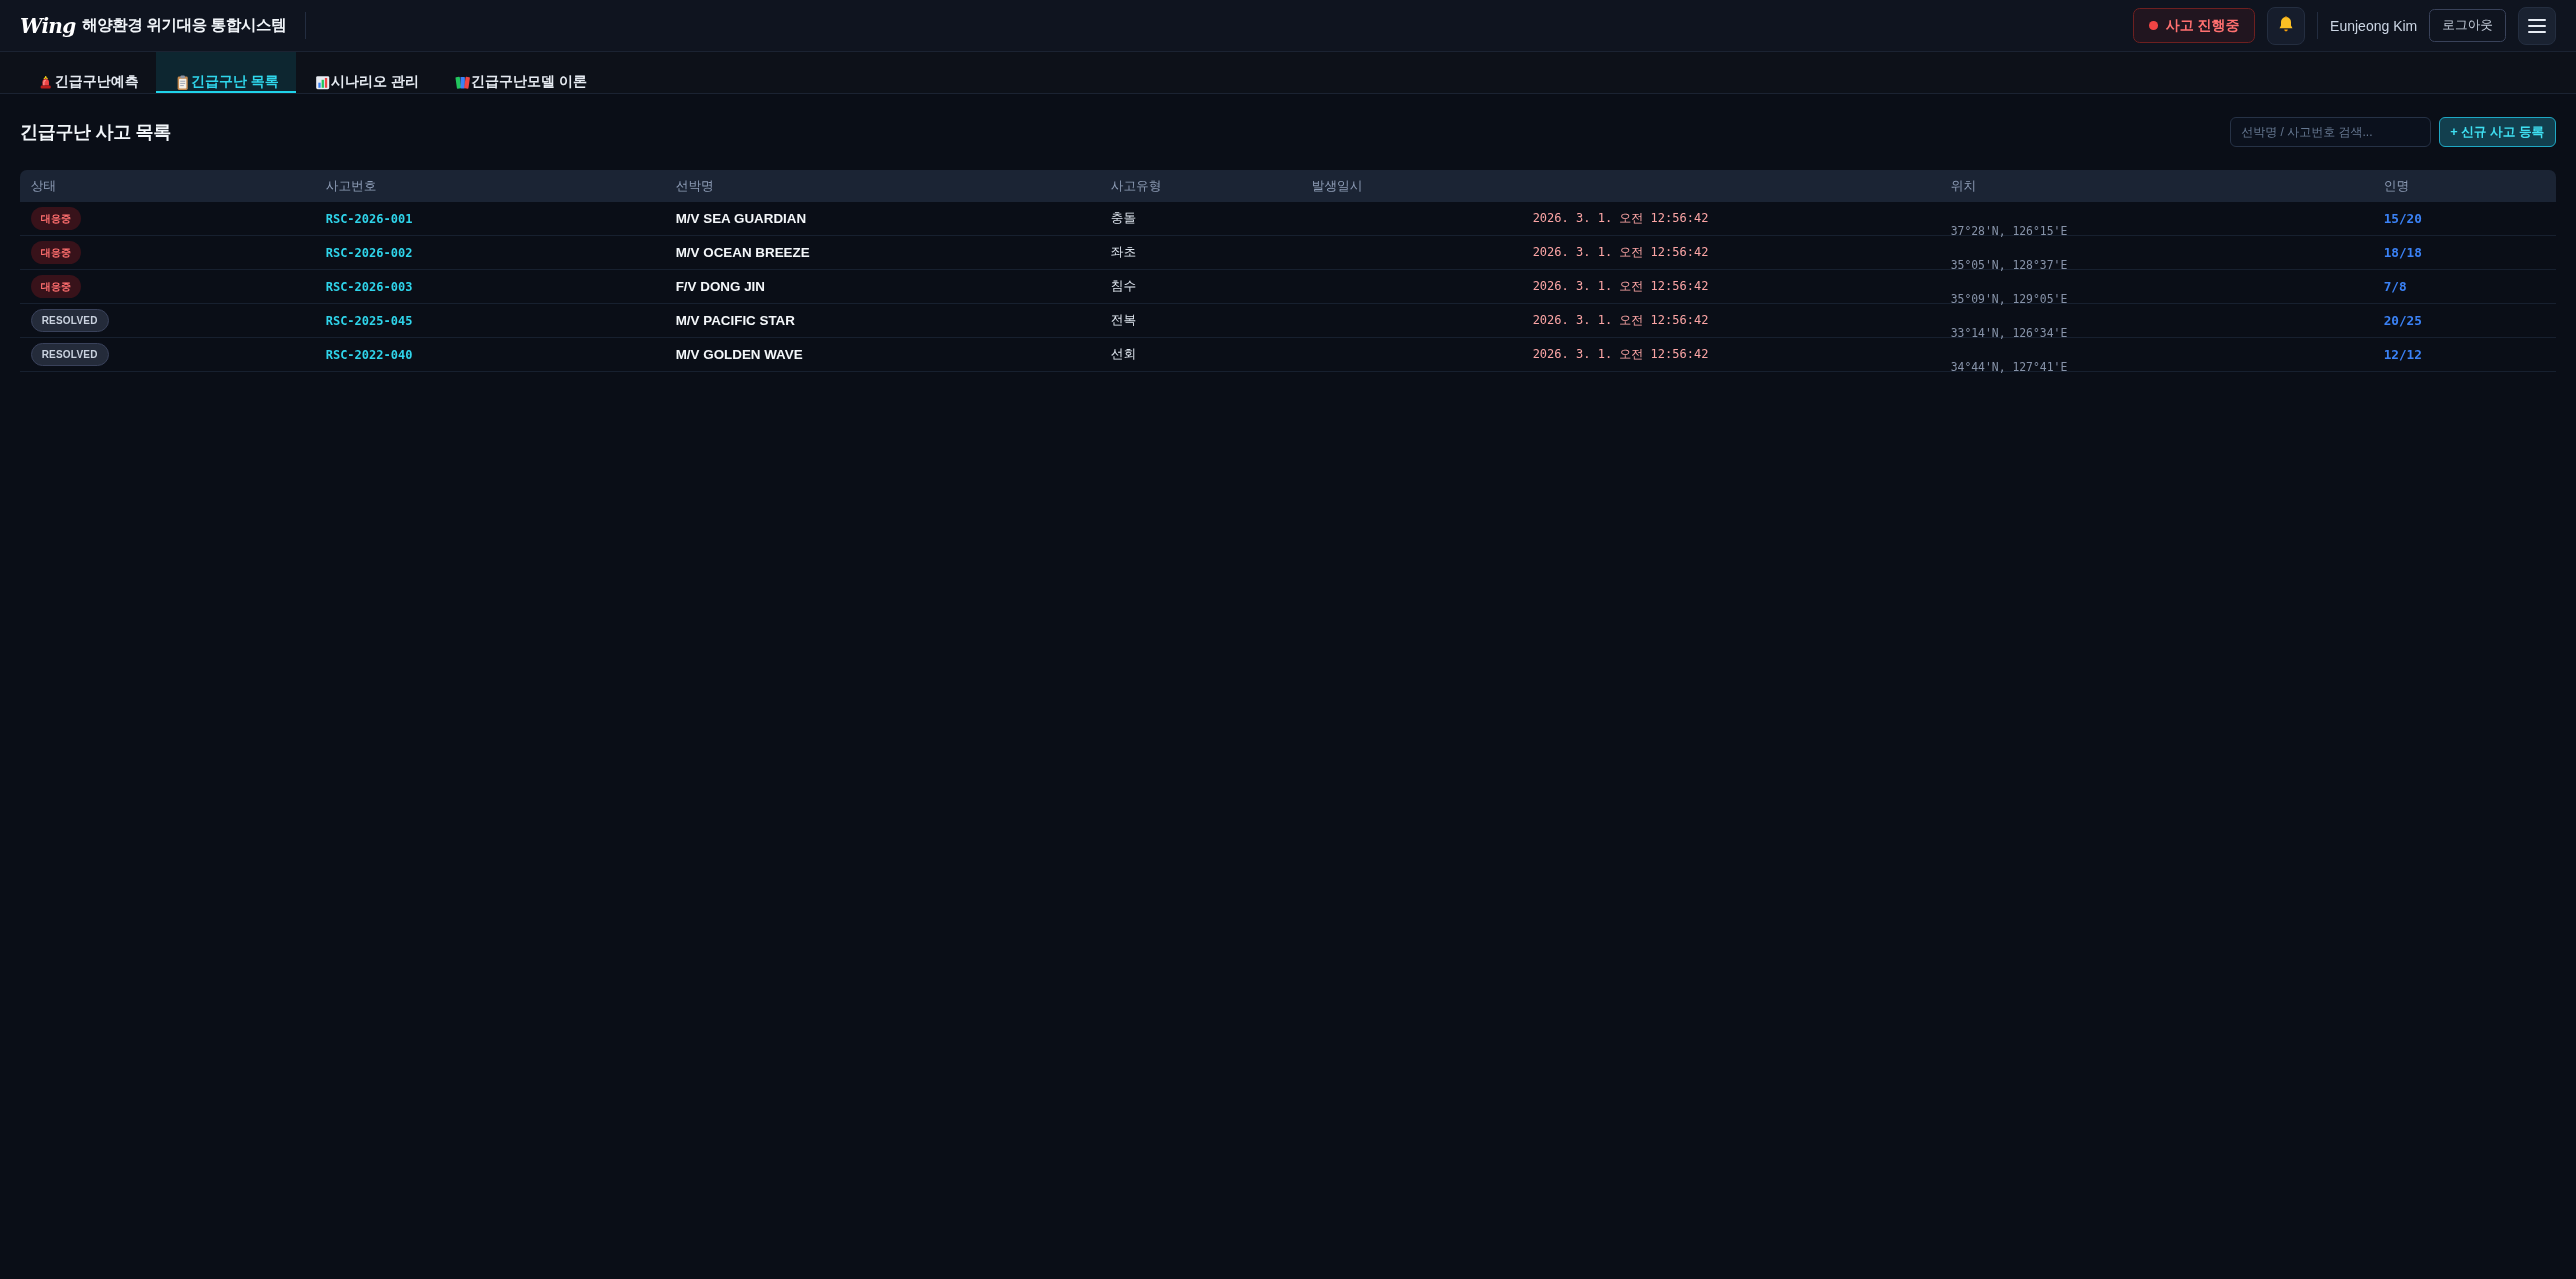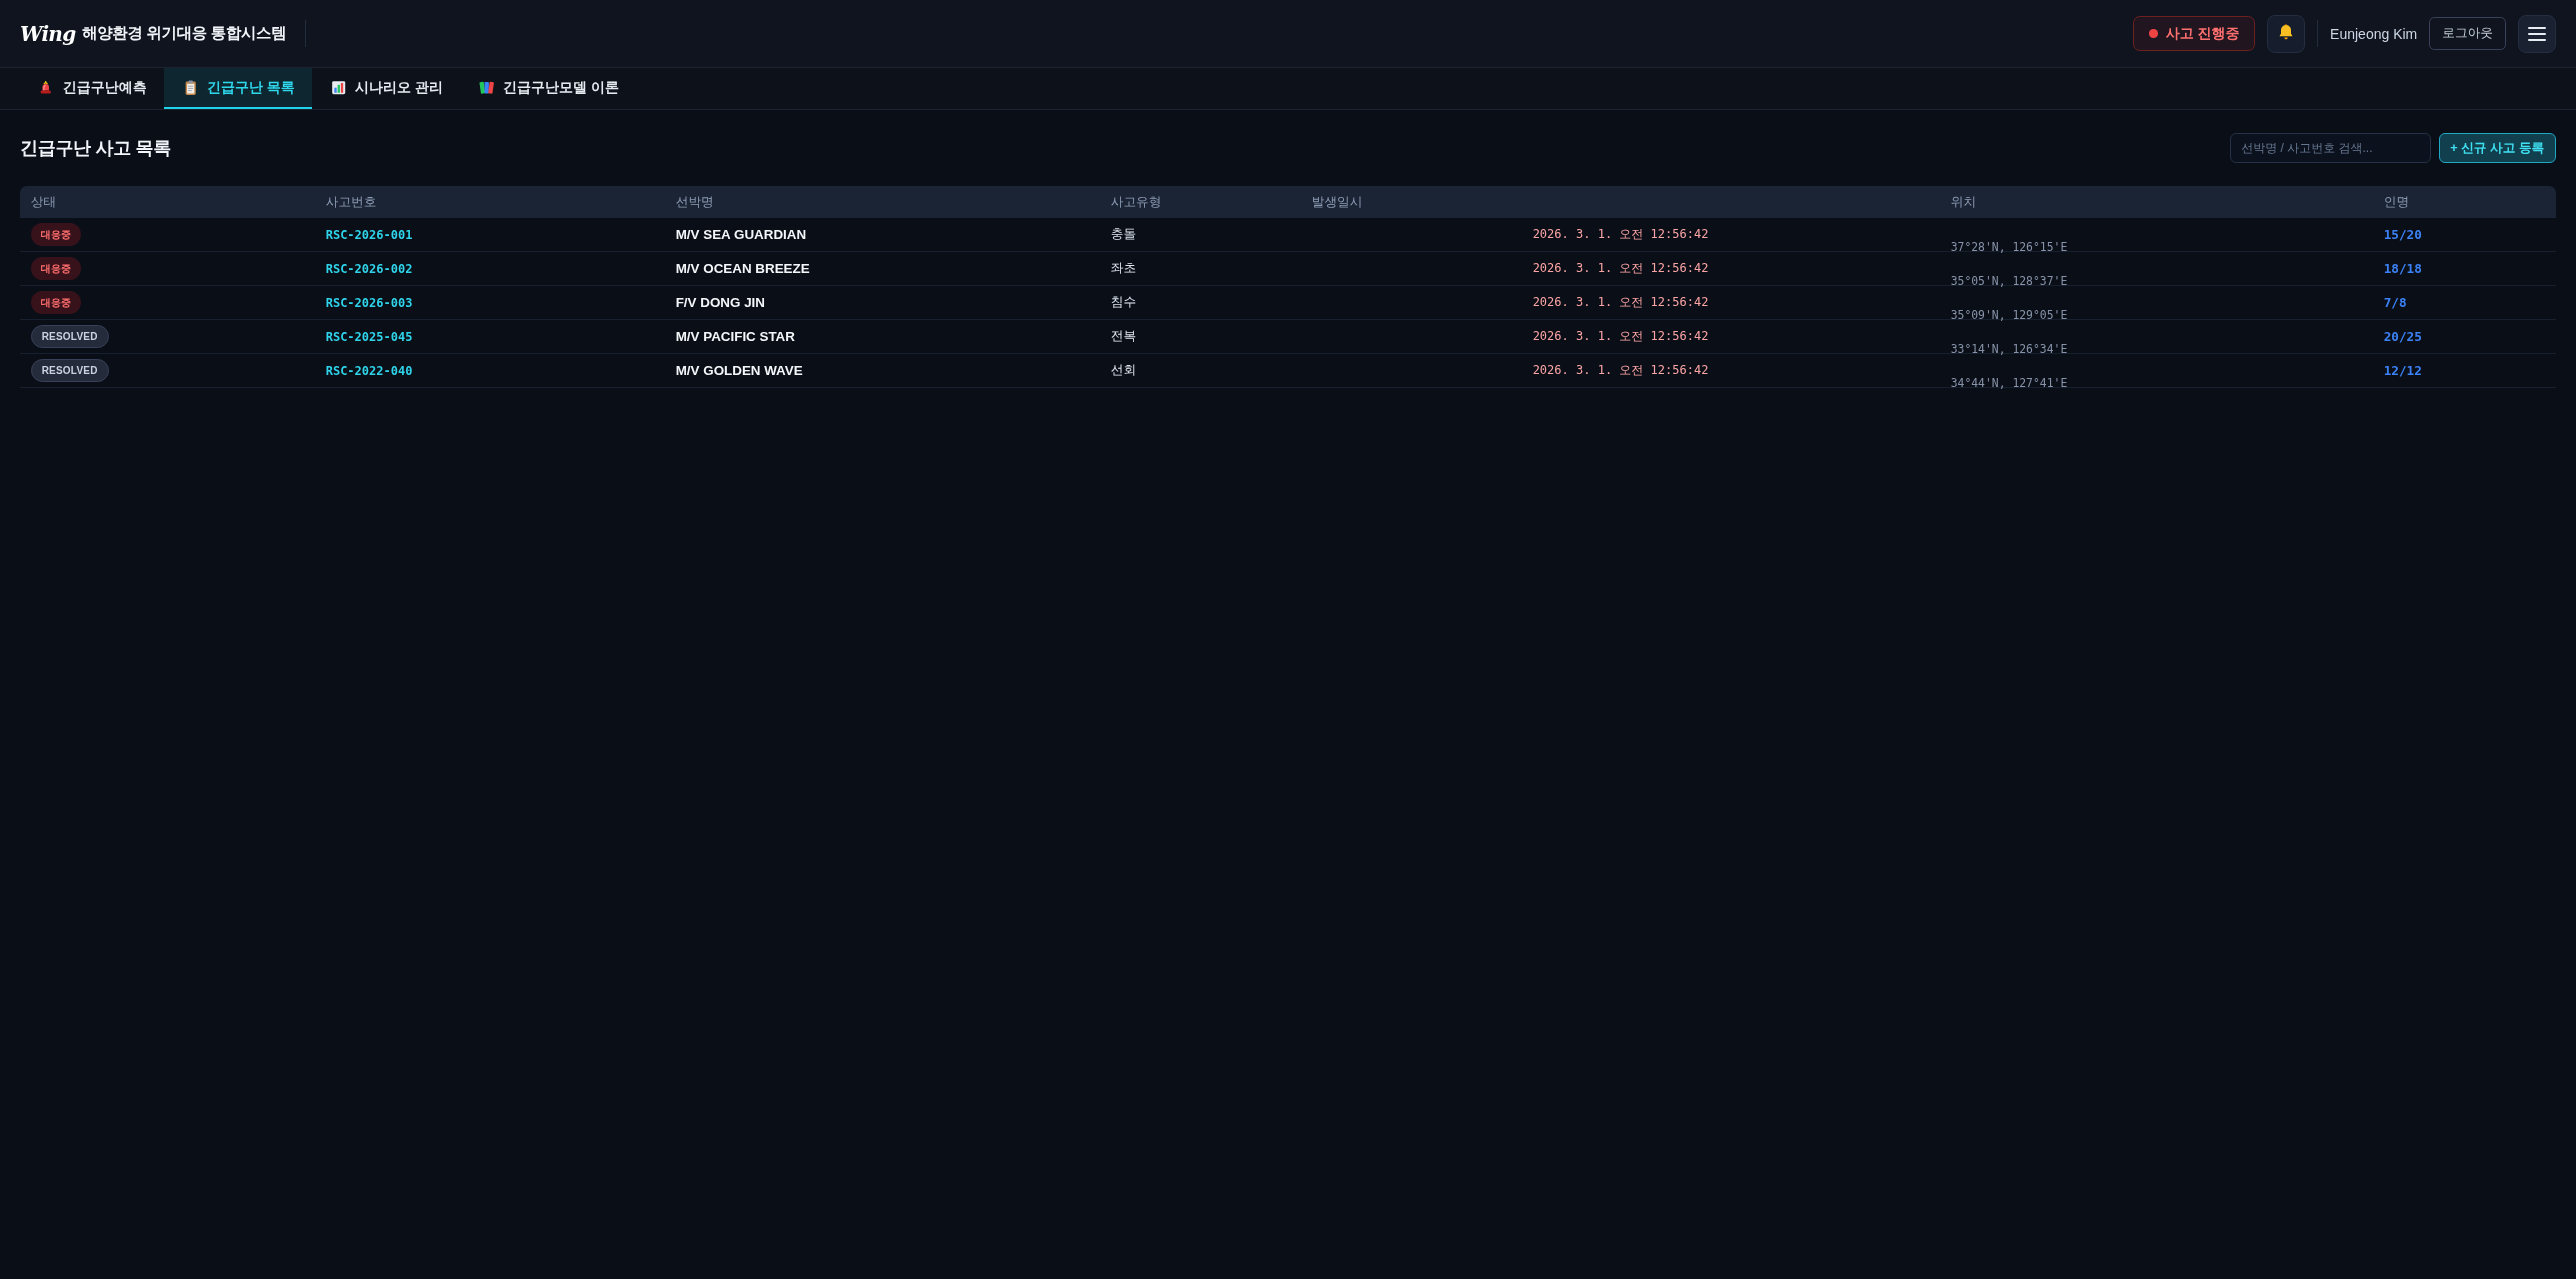--- a/index.html
+++ b/index.html
@@ -5,21 +5,21 @@
   * { margin:0; padding:0; box-sizing:border-box; }
   html,body { width:2576px; height:1279px; overflow:hidden; }
   body {
     background:#0a0e17;
     font-family:"Liberation Sans","DejaVu Sans",sans-serif;
     color:#e6ebf2;
   }
 
   
   .navbar {
-    height:68px; background:#0f141f; border-bottom:0.7px solid #1b2332;
+    height:52px; background:#0f141f; border-bottom:0.7px solid #1b2332;
     display:flex; align-items:center; padding:0 20px; gap:19px;
   }
   .logo { display:flex; align-items:center; gap:6.7px; white-space:nowrap; }
   .logo .wing {
     font-family:"DejaVu Serif","Liberation Serif",serif;
     font-style:italic; font-weight:bold; font-size:20px; color:#ffffff; letter-spacing:-0.7px;
   }
   .logo .logo-title { font-size:15.4px; font-weight:bold; color:#f2f6fa; letter-spacing:-0.3px; }
   .v-divider { width:0.7px; height:27px; background:#232d40; }
   .nav-items { display:flex; align-items:center; gap:5.4px; }
@@ -56,21 +56,21 @@
     border:0.7px solid #242e40; display:flex; flex-direction:column; gap:4px;
     align-items:center; justify-content:center; cursor:pointer; }
   .hamburger span { width:17.4px; height:2px; background:#e8edf4; border-radius:1.3px; }
 
   
   .tabbar {
     height:42px; background:#0d1119; border-bottom:0.7px solid #1b2332;
     display:flex; align-items:stretch; padding:0 20px;
   }
   .tab {
-    display:flex; align-items:center; gap:8px; padding:0 17.4px;
+    display:flex; align-items:flex-end; padding:0 17.4px;
     font-size:14px; font-weight:bold; color:#e6ebf2; cursor:pointer; white-space:nowrap;
     border-bottom:2.7px solid transparent;
   }
   .tab.active { color:#2fd7ec; background:#0d2630; border-bottom-color:#1fd3ea; }
   .tab svg { display:block; }
 
   
   .page-header {
     height:76px; display:flex; align-items:center; padding:0 20px;
   }

